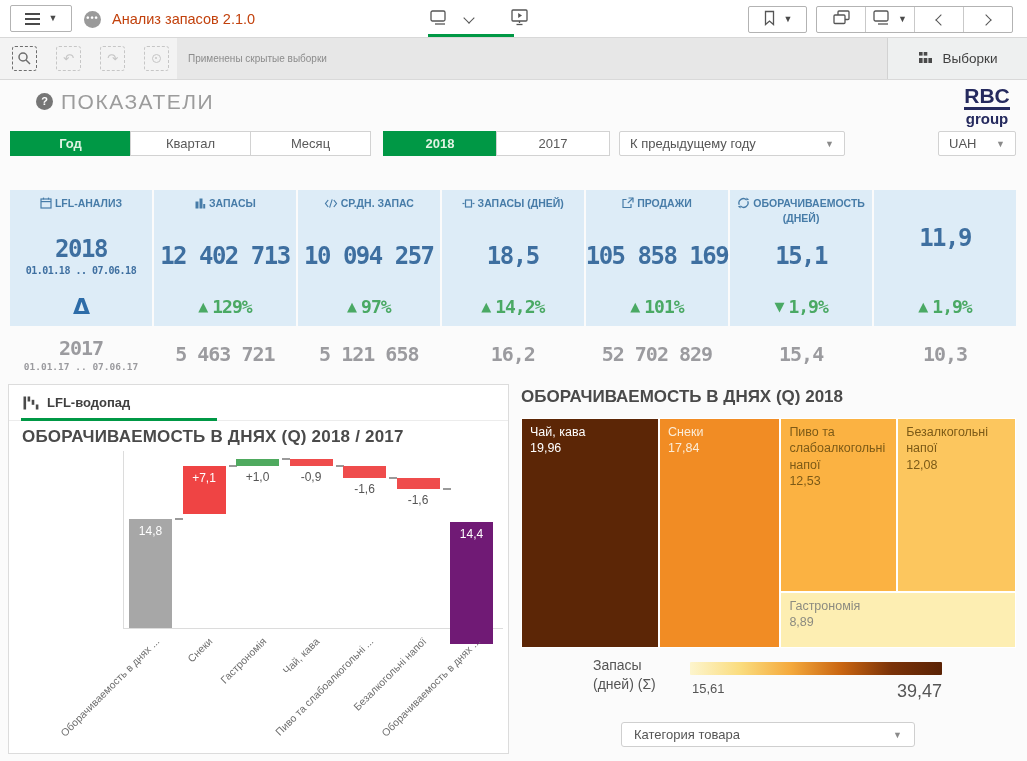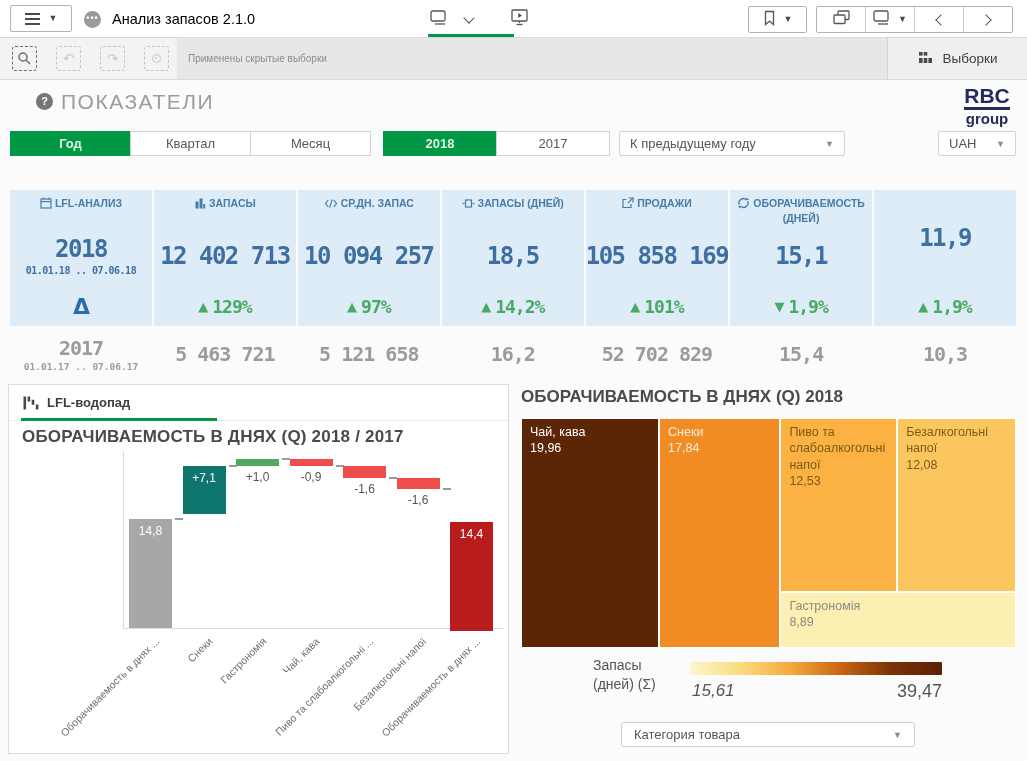--- a/index.html
+++ b/index.html
@@ -12,21 +12,21 @@
     border-bottom:1px solid #d8d8d8; z-index:5; }
   .menu-btn { position:absolute; left:10px; top:5px; width:62px; height:27px;
     border:1px solid #b3b3b3; border-radius:2px; display:flex; align-items:center;
     justify-content:center; gap:9px; cursor:pointer; background:#fff; }
   .hamb { position:relative; width:15px; height:2px; background:#4a4a4a; top:-5px;
     box-shadow:0 5px 0 #4a4a4a, 0 10px 0 #4a4a4a; }
   .caret-sm { font-size:9px; color:#4a4a4a; line-height:1; }
   .app-icon { position:absolute; left:84px; top:11px; width:17px; height:17px; border-radius:50%;
     background:#9a9a9a; color:#fff; font-size:9px; font-weight:bold; text-align:center;
     line-height:15px; letter-spacing:1px; }
-  .app-title { position:absolute; left:112px; top:0; line-height:38px; font-size:14.5px; color:#000000; }
+  .app-title { position:absolute; left:112px; top:0; line-height:38px; font-size:14.5px; color:#c2410c; }
   .tb-center { position:absolute; left:430px; top:9px; display:flex; align-items:center; gap:16px; }
   .chev { display:inline-block; width:8px; height:8px; border-left:1.6px solid #555;
     border-bottom:1.6px solid #555; }
   .chev.down { transform:rotate(-45deg); margin-top:-4px; }
   .chev.left { transform:rotate(45deg); margin-left:4px; }
   .chev.right { transform:rotate(-135deg); margin-right:4px; }
   .sheet-underline { position:absolute; left:428px; top:34px; width:86px; height:3px; }
   .tb-right { position:absolute; top:6px; left:748px; display:flex; gap:9px; }
   .bx { border:1px solid #b3b3b3; border-radius:2px; background:#fff; height:27px;
     display:flex; align-items:center; }
@@ -120,21 +120,21 @@
     white-space:nowrap; transform:rotate(-45deg); transform-origin:100% 0; }
 
   
   .tpanel { position:absolute; left:515px; top:384px; width:501px; height:377px; }
   .ttitle { position:absolute; left:6px; top:3px; font-size:17px; font-weight:bold; color:#4a4a4a; }
   .tmap { position:absolute; left:6px; top:34px; width:495px; height:230px; background:#fff; }
   .tcell { position:absolute; border:1px solid #fff; padding:5px 8px; font-size:12.5px;
     line-height:1.3; overflow:hidden; cursor:pointer; }
   .legend-label { position:absolute; left:78px; top:272px; font-size:14px; color:#555; line-height:1.35; }
   .legend-bar { position:absolute; left:175px; top:278px; width:252px; height:13px; border-radius:1px; }
-  .legend-min { position:absolute; left:177px; top:297px; font-size:17px; color:#555;font-style:italic; }
+  .legend-min { position:absolute; left:177px; top:297px; font-size:13px; color:#555; }
   .legend-max { position:absolute; left:360px; top:297px; width:67px; text-align:right;
     font-size:18px; color:#555; }
   .tdrop { position:absolute; left:106px; top:338px; width:294px; height:25px; border:1px solid #cfcfcf;
     background:#fff; border-radius:3px; display:flex; align-items:center; padding:0 12px;
     font-size:13px; color:#555; cursor:pointer; }
   .tdrop .dcaret { margin-left:auto; color:#8a8a8a; font-size:9px; }
 </style>
 </head>
 <body>
 
@@ -394,37 +394,37 @@
       <span class="tabline accent-bg" style="background: rgb(0, 152, 69);"></span>
     </div>
     <div class="wtitle">ОБОРАЧИВАЕМОСТЬ В ДНЯХ (Q) 2018 / 2017</div>
     <div class="axis-v"></div>
     <div class="axis-h"></div>
     <div id="wf-bars">
         <div class="wf-bar" style="left: 120px; top: 133.85px; height: 109.15px; background: rgb(167, 167, 167);">
           <div class="wf-lbl-in">14,8</div>
         </div>
         <div class="wf-conn" style="left: 166px; top: 132.85px;"></div>
-        <div class="wf-bar" style="left: 173.5px; top: 81.4875px; height: 48px; background: #0f766e;">
+        <div class="wf-bar" style="left: 173.5px; top: 81.4875px; height: 48px; background: #ef4444;">
           <div class="wf-lbl-in">+7,1</div>
         </div>
         <div class="wf-conn" style="left: 219.5px; top: 80.4875px;"></div>
         <div class="wf-bar" style="left: 227px; top: 74.1125px; height: 7.375px; background: rgb(79, 170, 95);"></div>
         <div class="wf-lbl-out" style="left: 218.5px; top: 85.4875px;">+1,0</div>
         <div class="wf-conn" style="left: 273px; top: 73.1125px;"></div>
         <div class="wf-bar" style="left: 280.5px; top: 74.1125px; height: 6.6375px; background: rgb(239, 76, 76);"></div>
         <div class="wf-lbl-out" style="left: 272px; top: 84.75px;">-0,9</div>
         <div class="wf-conn" style="left: 326.5px; top: 79.75px;"></div>
         <div class="wf-bar" style="left: 334px; top: 80.75px; height: 11.8px; background: rgb(239, 76, 76);"></div>
         <div class="wf-lbl-out" style="left: 325.5px; top: 96.55px;">-1,6</div>
         <div class="wf-conn" style="left: 380px; top: 91.55px;"></div>
         <div class="wf-bar" style="left: 387.5px; top: 92.55px; height: 11.8px; background: rgb(239, 76, 76);"></div>
         <div class="wf-lbl-out" style="left: 379px; top: 108.35px;">-1,6</div>
         <div class="wf-conn" style="left: 433.5px; top: 103.35px;"></div>
-        <div class="wf-bar" style="left: 441px; top: 136.8px; height: 109px; background: #b91c1c;">
+        <div class="wf-bar" style="left: 441px; top: 136.8px; height: 122px; background: #701a75;">
           <div class="wf-lbl-in">14,4</div>
         </div>
       </div>
     <div id="wf-xlabels">
         <div class="xlab" style="left: -6.5px; top: 250px;">Оборачиваемость в днях ...</div>
         <div class="xlab" style="left: 47px; top: 250px;">Снеки</div>
         <div class="xlab" style="left: 100.5px; top: 250px;">Гастрономія</div>
         <div class="xlab" style="left: 154px; top: 250px;">Чай, кава</div>
         <div class="xlab" style="left: 207.5px; top: 250px;">Пиво та слабоалкогольні ...</div>
         <div class="xlab" style="left: 261px; top: 250px;">Безалкогольні напої</div>

